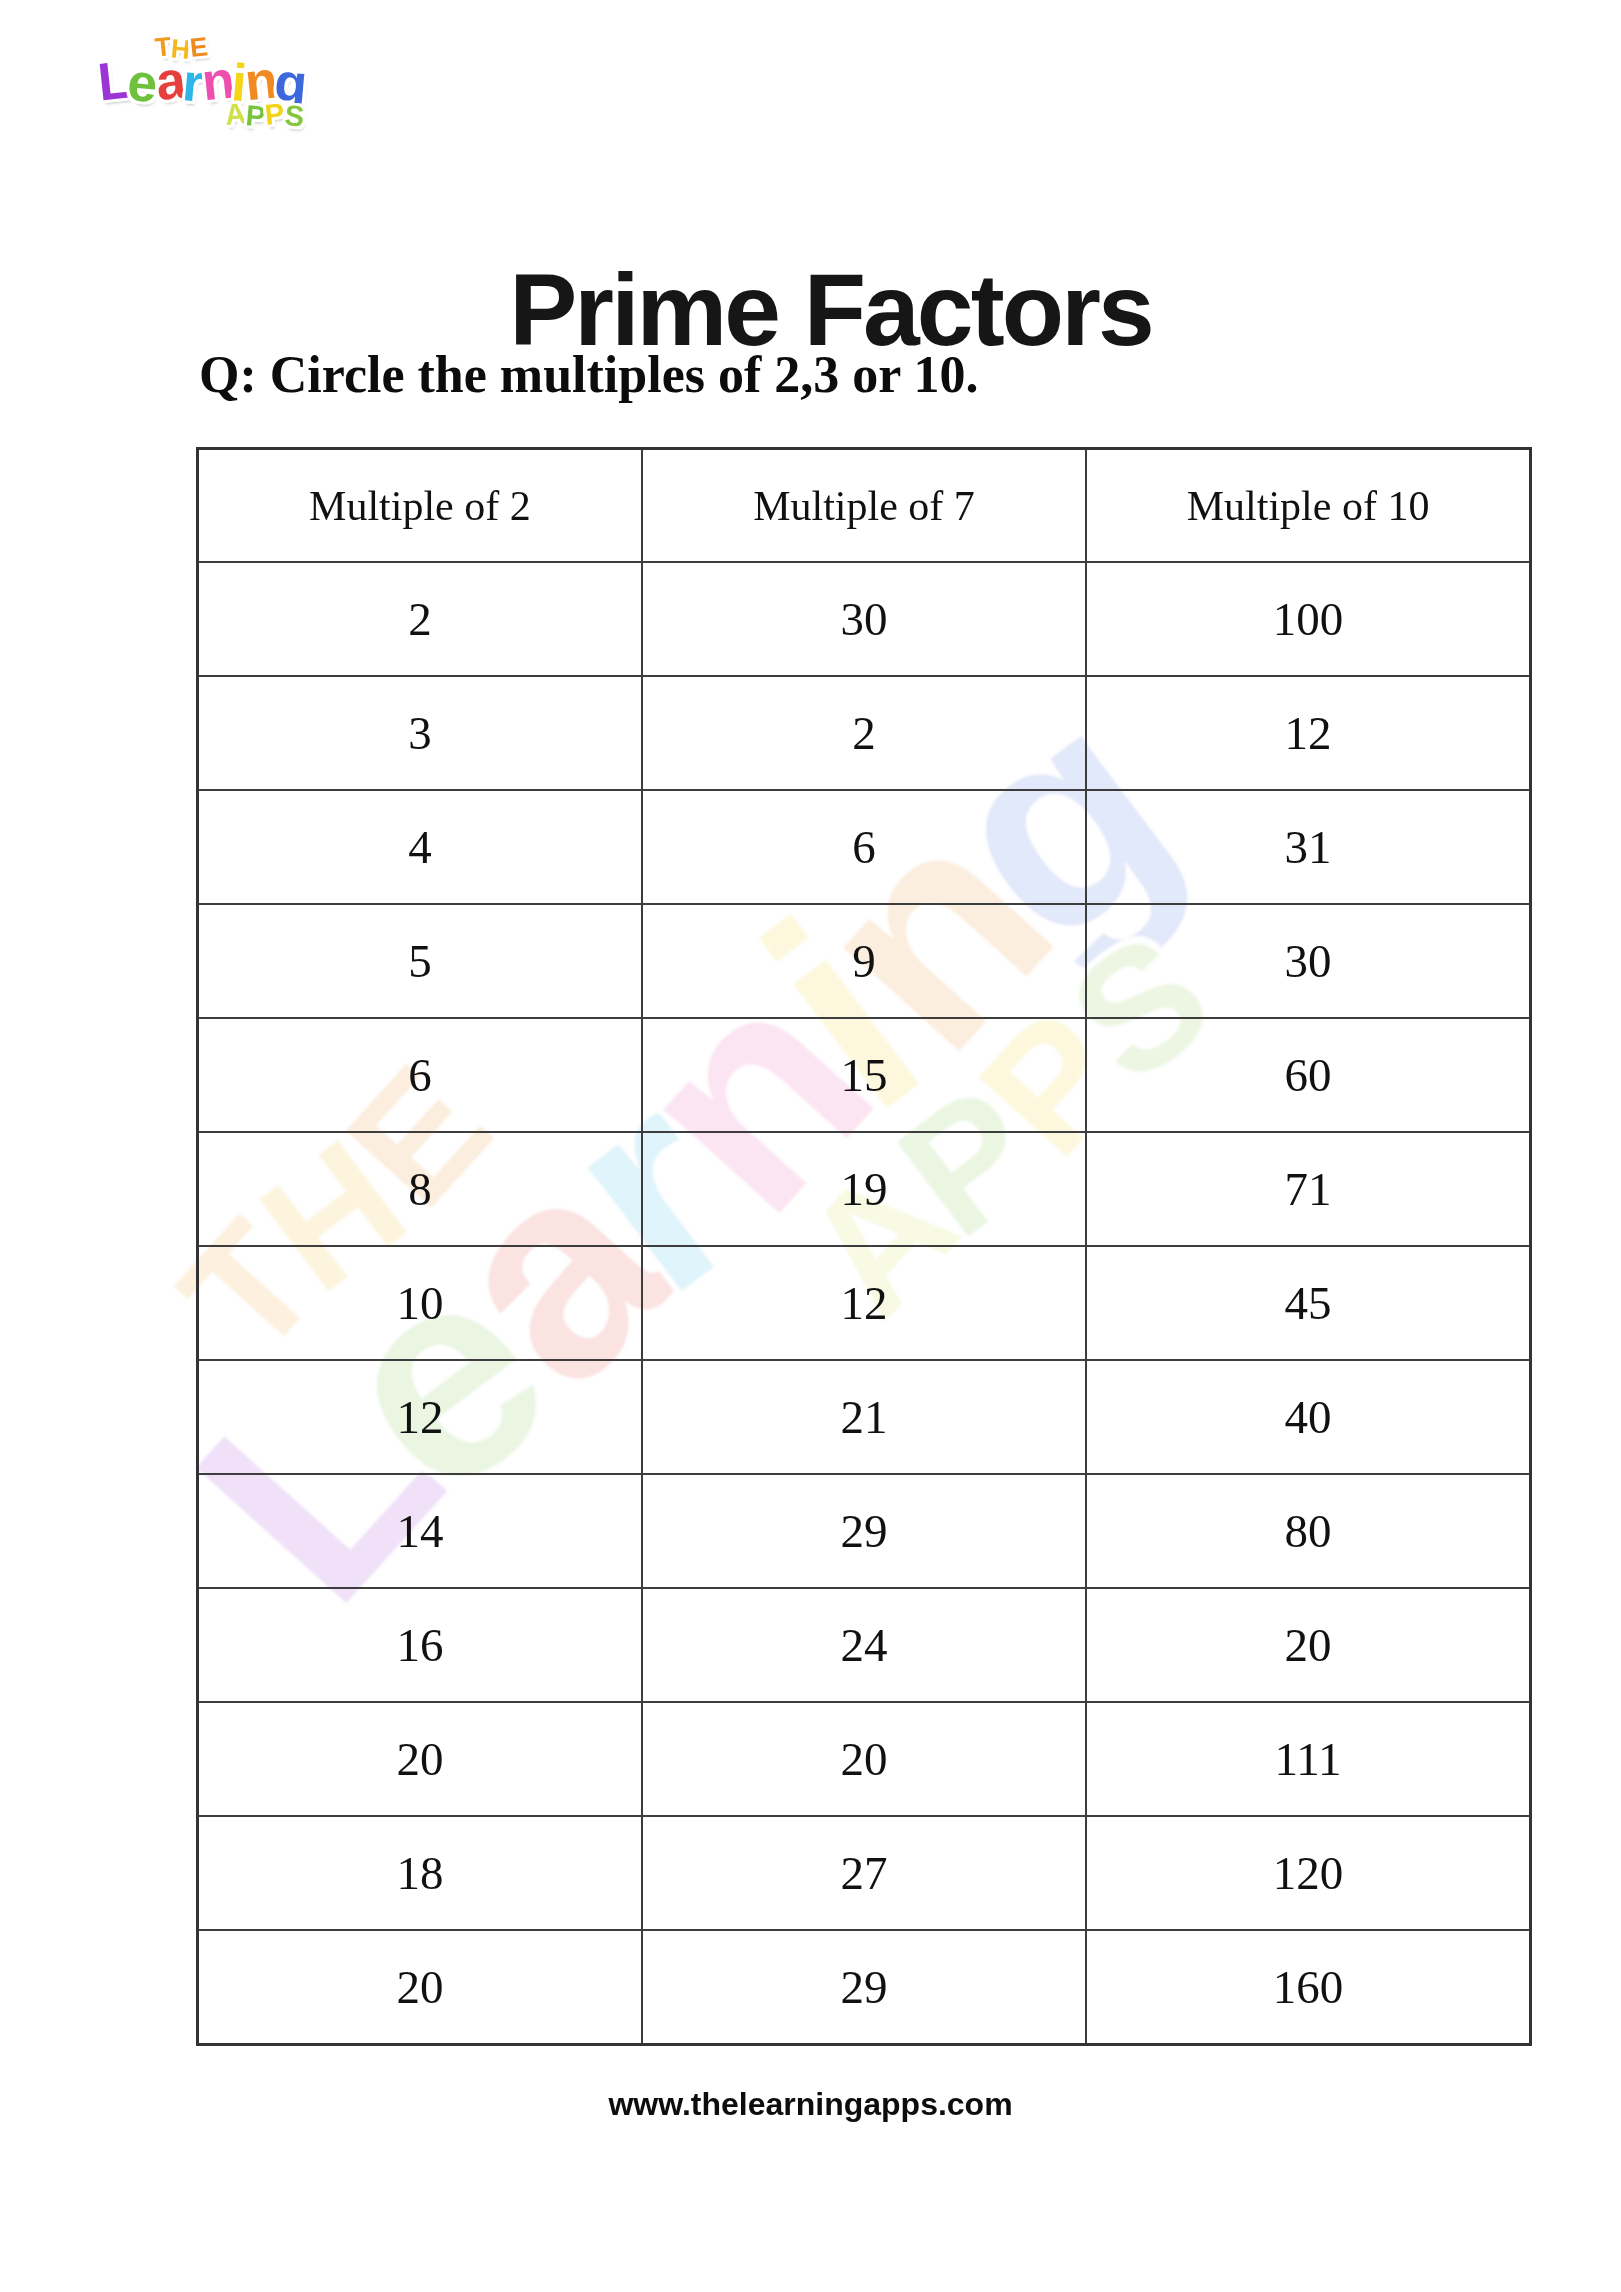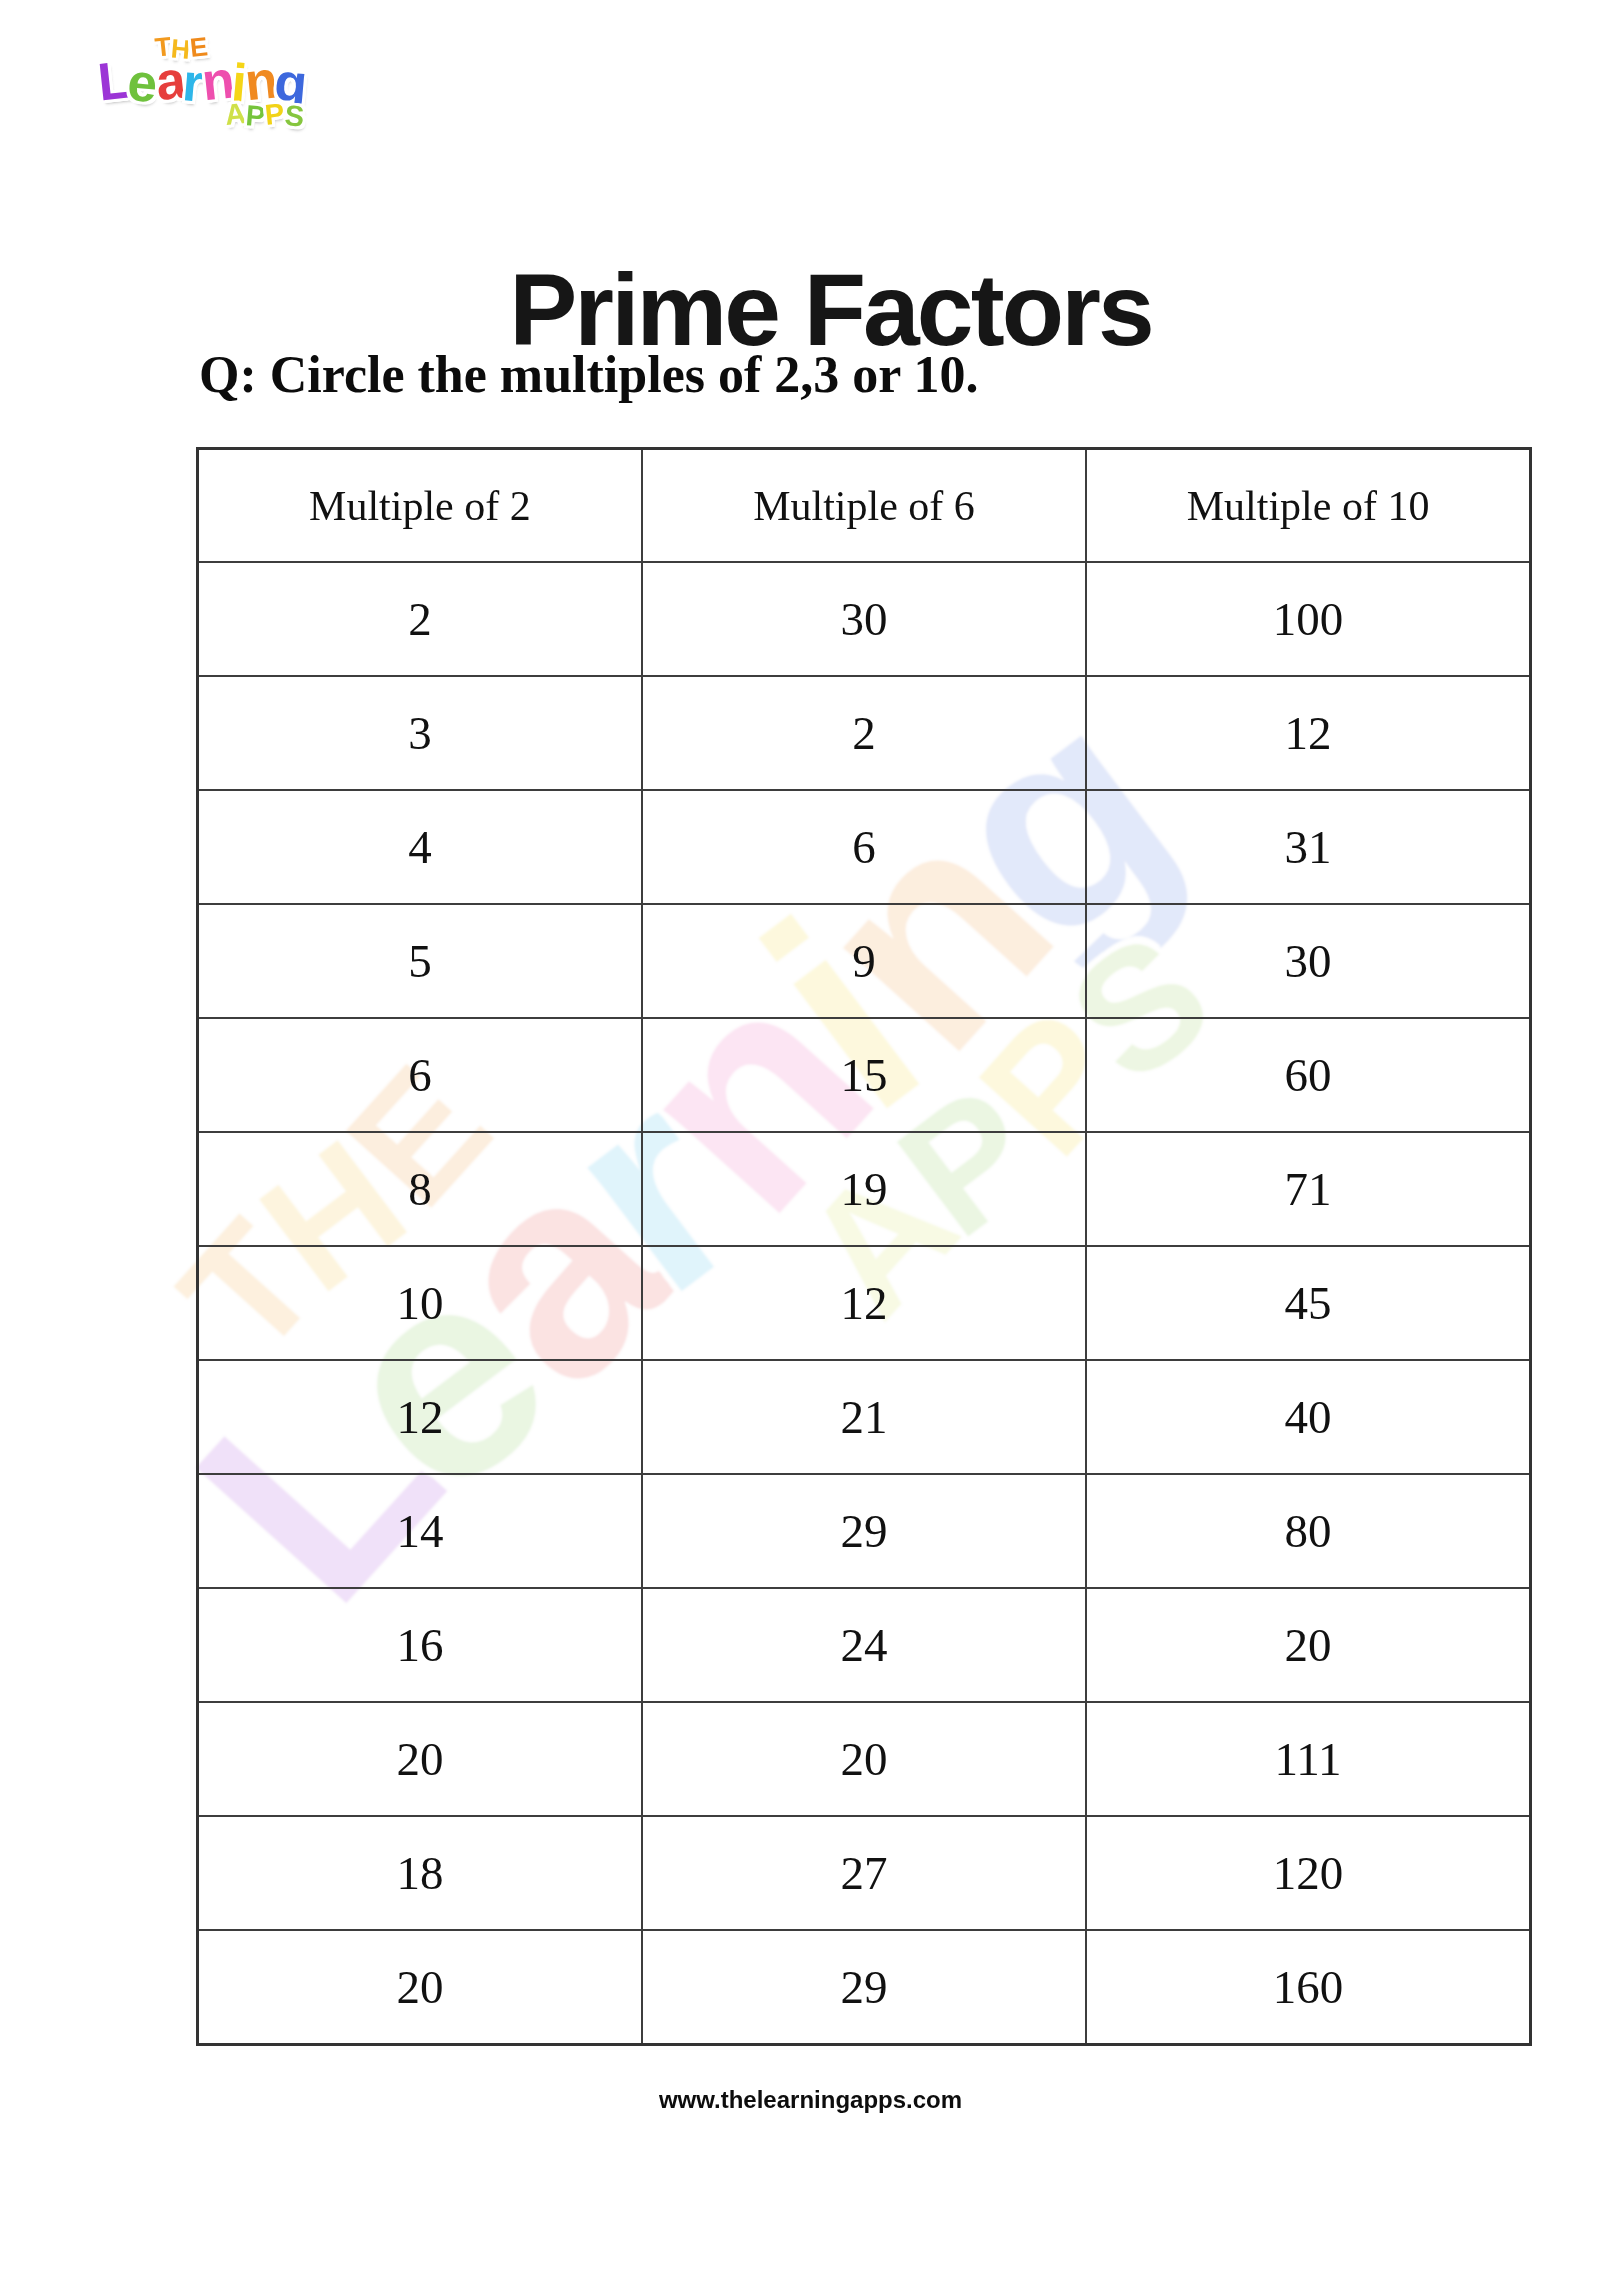--- a/index.html
+++ b/index.html
@@ -58,21 +58,21 @@
     padding-left:20px;
   }
   .question{
     position:absolute;left:199px;top:345px;z-index:1;
     font-size:52px;color:#0c0c0c;font-weight:bold;
   }
   .footer{
     position:absolute;left:0;top:2086px;width:100%;
     text-align:center;z-index:1;
     font-family:"Liberation Sans", sans-serif;
-    font-weight:700;font-size:24px;color:#0d0d0d;
+    font-weight:700;font-size:32px;color:#0d0d0d;
   }
 
   
   .sheet-table{
     position:absolute;left:196px;top:447px;z-index:1;
     width:1336px;
     border-collapse:collapse;table-layout:fixed;
     background:transparent;
   }
   .sheet-table th,.sheet-table td{
@@ -109,21 +109,21 @@
   </div>
 
   <h1 class="title">Prime Factors</h1>
 
   <div class="question">Q: Circle the multiples of 2,3 or 10.</div>
 
   <table class="sheet-table">
     <thead>
       <tr>
           <th>Multiple of 2</th>
-          <th>Multiple of 6</th>
+          <th>Multiple of 7</th>
           <th>Multiple of 10</th>
         </tr>
     </thead>
     <tbody>
         <tr>
           <td>2</td>
           <td>30</td>
           <td>100</td>
         </tr>
         <tr>

